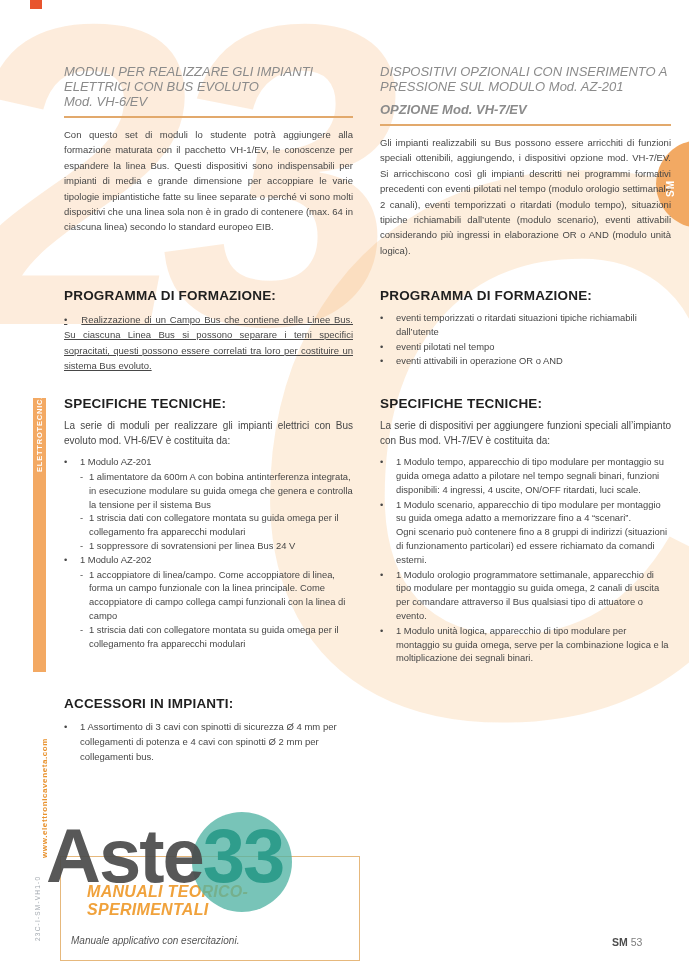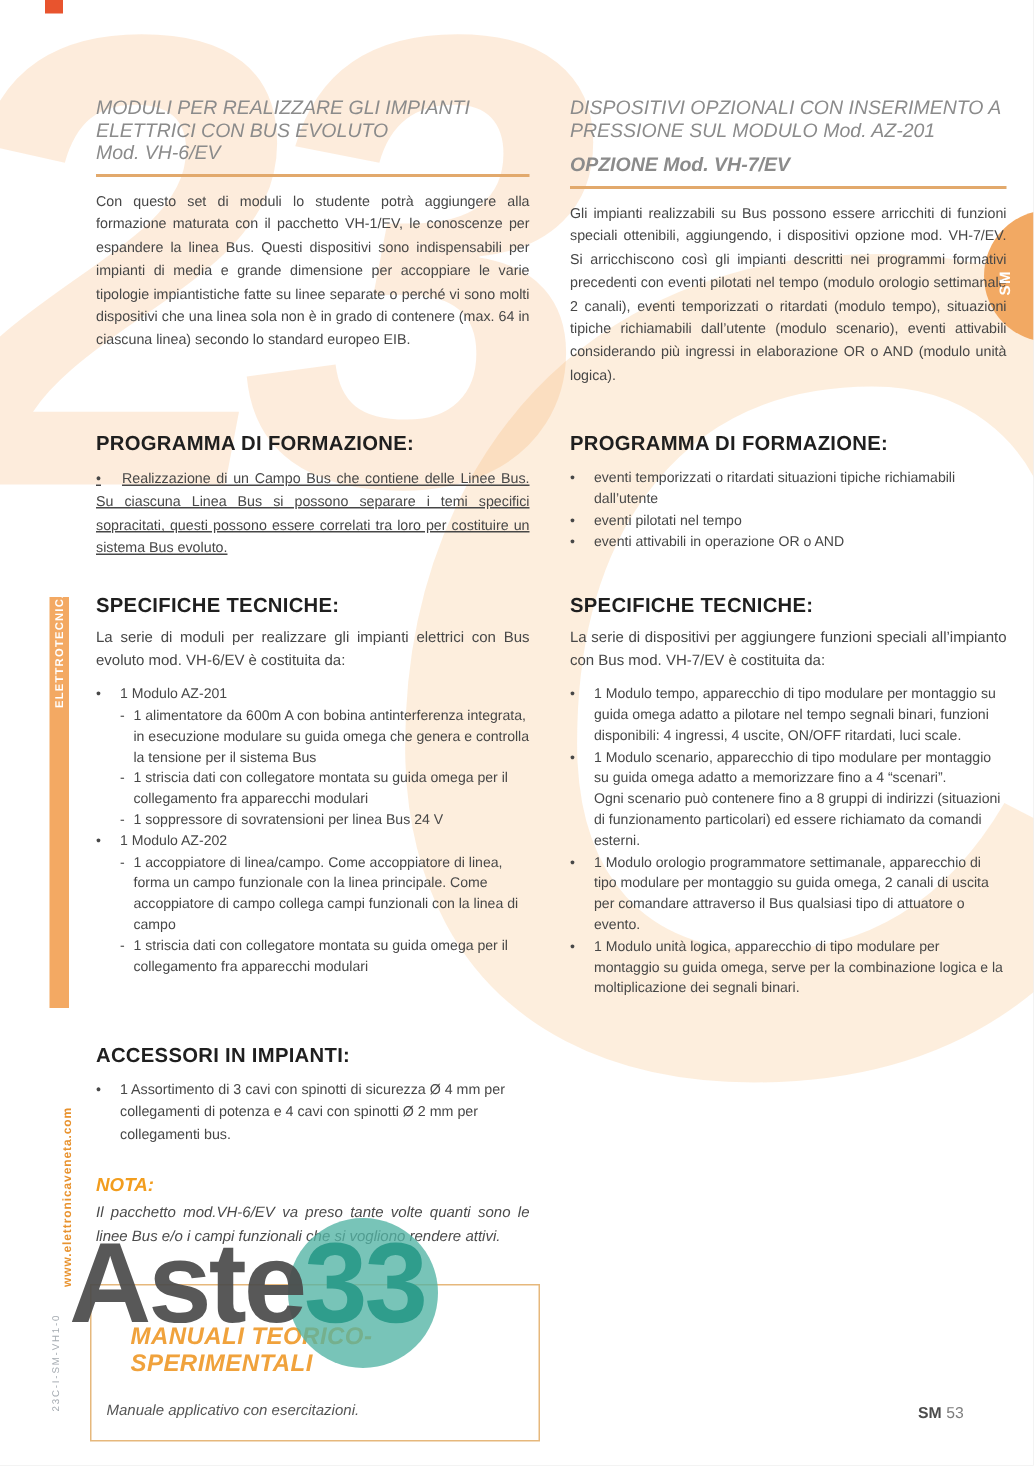--- a/index.html
+++ b/index.html
@@ -147,24 +147,20 @@
     <div class="sec" style="top:696px">
       <h2>ACCESSORI IN IMPIANTI:</h2>
       <div class="blist">
         <div class="brow" style="font-size:9.5px;line-height:15px">
           <span class="mark">•</span>
           <span class="btext">1 Assortimento di 3 cavi con spinotti di sicurezza Ø 4 mm per collegamenti di potenza e 4 cavi con spinotti Ø 2 mm per collegamenti bus.</span>
         </div>
       </div>
     </div>
 
-    <div class="sec" style="top:783px">
-      <div class="nota-h">NOTA:</div>
-      <div class="nota-t">Il pacchetto mod.VH-6/EV va preso tante volte quanti sono le linee Bus e/o i campi funzionali che si vogliono rendere attivi.</div>
-    </div>
 
     <div class="manuali-box" style="top:856px">
       <div class="manuali-h">MANUALI TEORICO-SPERIMENTALI</div>
       <div class="manuali-t">Manuale applicativo con esercitazioni.</div>
     </div>
 
   </div>
 
   <div class="col col-right">
 

